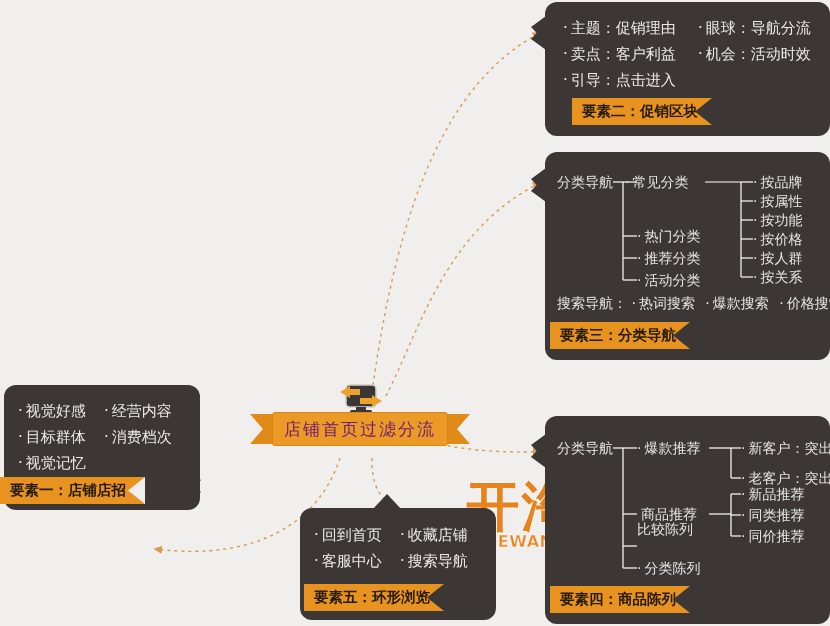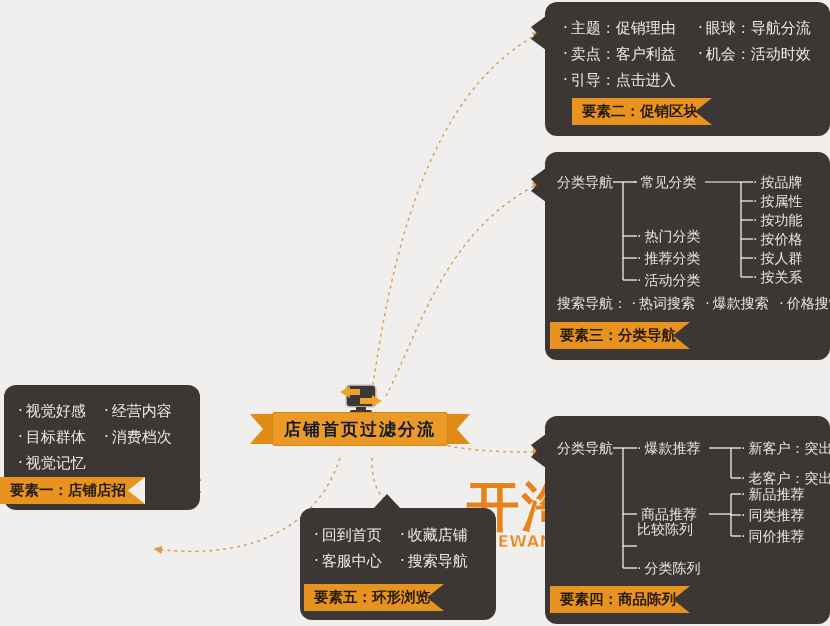--- a/index.html
+++ b/index.html
@@ -106,21 +106,21 @@
     -webkit-clip-path:polygon(0 0,100% 0,64% 50%,100% 100%,0 100%);
             clip-path:polygon(0 0,100% 0,64% 50%,100% 100%,0 100%);
   }
   #rib-body{
     position:absolute;left:22px;top:0;right:22px;height:34px;
     background:#eb9a27;border:1px solid #d8880f;border-radius:3px;
     box-sizing:border-box;
     display:flex;align-items:center;justify-content:center;
   }
   #rib-text{
-    font-size:17px;font-weight:bold;color:#0f172a;letter-spacing:2px;white-space:nowrap;
+    font-size:17px;font-weight:normal;color:#701a75;letter-spacing:2px;white-space:nowrap;
   }
   #center-icon{position:absolute;left:84px;top:-28px;width:52px;height:34px;}
 
   
   .tree-svg{position:absolute;left:0;top:0;pointer-events:none;}
   .tnode{position:absolute;font-size:14px;line-height:18px;color:#e5e5e5;white-space:nowrap;}
   .tnode.dotted::before{content:"·";margin-right:3px;}
 </style>
 </head>
 <body>
@@ -198,21 +198,21 @@
         <path d="M196,49 L208,49"></path>
         <path d="M196,68 L208,68"></path>
         <path d="M196,87 L208,87"></path>
         <path d="M196,106 L208,106"></path>
         <path d="M196,125 L208,125"></path>
       </g>
     </svg>
 
     <div class="tnode" style="left:12px;top:21px;">分类导航</div>
 
-    <div class="tnode dotted" style="left:88px;top:21px;">常见分类</div>
+    <div class="tnode dotted" style="left:80px;top:21px;">常见分类</div>
     <div class="tnode dotted" style="left:92px;top:75px;text-align:right;">热门分类</div>
     <div class="tnode dotted" style="left:92px;top:97px;">推荐分类</div>
     <div class="tnode dotted" style="left:92px;top:119px;">活动分类</div>
 
     <div class="tnode dotted" style="left:208px;top:21px;">按品牌</div>
     <div class="tnode dotted" style="left:208px;top:40px;">按属性</div>
     <div class="tnode dotted" style="left:208px;top:59px;">按功能</div>
     <div class="tnode dotted" style="left:208px;top:78px;">按价格</div>
     <div class="tnode dotted" style="left:208px;top:97px;">按人群</div>
     <div class="tnode dotted" style="left:208px;top:116px;">按关系</div>

